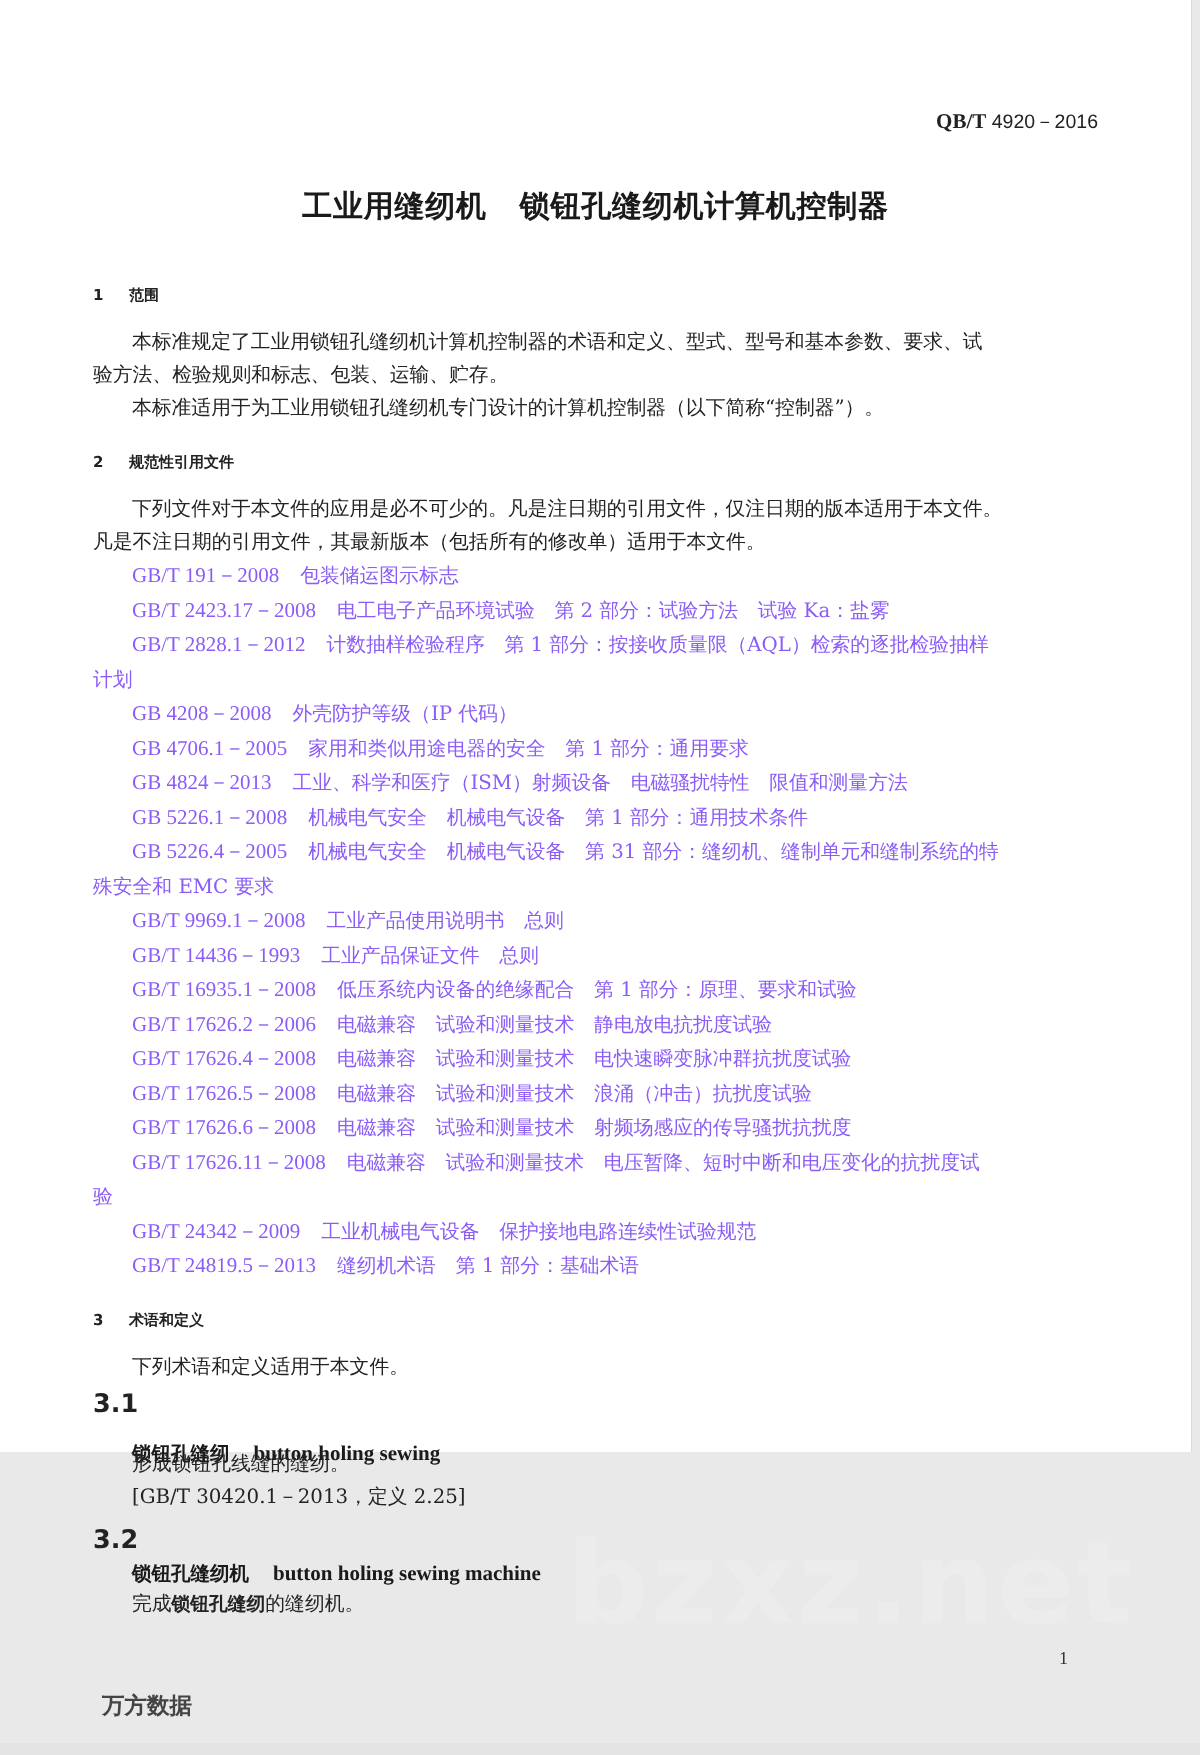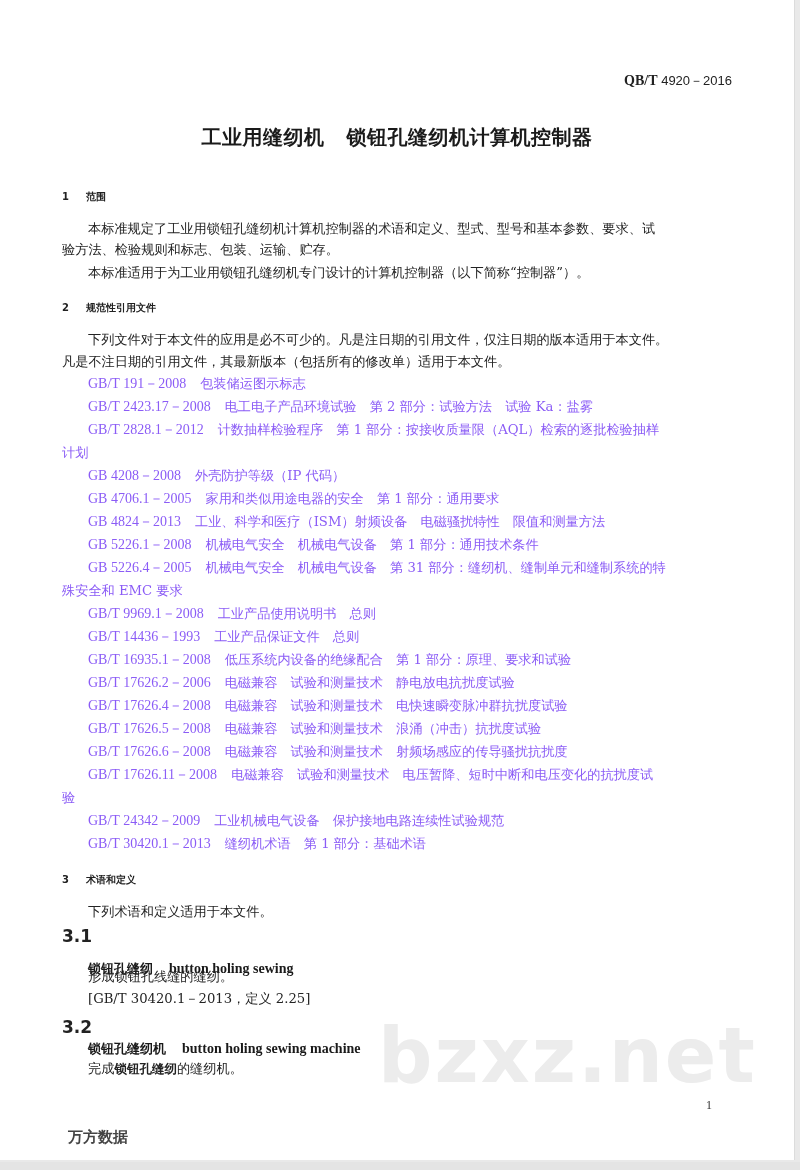--- a/index.html
+++ b/index.html
@@ -3,21 +3,21 @@
   <meta charset="utf-8">
   <style>
     html, body { margin: 0; padding: 0; }
     body {
       width: 800px; height: 1170px; position: relative; overflow: hidden;
       background: #e9e9e9;
       font-family: "DejaVu Serif", "Liberation Serif", serif;
       color: #1e1e1e;
     }
     .page {
-      position: absolute; left: 0; top: 0; width: 794px; height: 1160px;
+      position: absolute; left: 0; top: 0; width: 794px; height: 968px;
       background: #ffffff;
       border-right: 1px solid #dcdcdc;
     }
     .abs { position: absolute; white-space: nowrap; }
     .std-code {
       right: 62px; top: 72px; font-size: 13px; font-weight: bold;
       font-family: "Liberation Sans", "DejaVu Sans", sans-serif; color: #222;
     }
     .std-code .pre { font-family: "Liberation Serif", serif; font-weight: bold; font-size: 14px; }
     .std-code .num { font-weight: normal; font-size: 13px; }
@@ -94,21 +94,21 @@
   <div class="abs ref indent" style="top:605px;"><span class="code">GB/T 9969.1－2008</span><span class="sp"></span><span>工业产品使用说明书　总则</span></div>
   <div class="abs ref indent" style="top:628px;"><span class="code">GB/T 14436－1993</span><span class="sp"></span><span>工业产品保证文件　总则</span></div>
   <div class="abs ref indent" style="top:651px;"><span class="code">GB/T 16935.1－2008</span><span class="sp"></span><span>低压系统内设备的绝缘配合　第 1 部分：原理、要求和试验</span></div>
   <div class="abs ref indent" style="top:674px;"><span class="code">GB/T 17626.2－2006</span><span class="sp"></span><span>电磁兼容　试验和测量技术　静电放电抗扰度试验</span></div>
   <div class="abs ref indent" style="top:697px;"><span class="code">GB/T 17626.4－2008</span><span class="sp"></span><span>电磁兼容　试验和测量技术　电快速瞬变脉冲群抗扰度试验</span></div>
   <div class="abs ref indent" style="top:720px;"><span class="code">GB/T 17626.5－2008</span><span class="sp"></span><span>电磁兼容　试验和测量技术　浪涌（冲击）抗扰度试验</span></div>
   <div class="abs ref indent" style="top:743px;"><span class="code">GB/T 17626.6－2008</span><span class="sp"></span><span>电磁兼容　试验和测量技术　射频场感应的传导骚扰抗扰度</span></div>
   <div class="abs ref indent" style="top:766px;"><span class="code">GB/T 17626.11－2008</span><span class="sp"></span><span>电磁兼容　试验和测量技术　电压暂降、短时中断和电压变化的抗扰度试</span></div>
   <div class="abs ref flush" style="top:789px;">验</div>
   <div class="abs ref indent" style="top:812px;"><span class="code">GB/T 24342－2009</span><span class="sp"></span><span>工业机械电气设备　保护接地电路连续性试验规范</span></div>
-  <div class="abs ref indent" style="top:835px;"><span class="code">GB/T 30420.1－2013</span><span class="sp"></span><span>缝纫机术语　第 1 部分：基础术语</span></div>
+  <div class="abs ref indent" style="top:835px;"><span class="code">GB/T 24819.5－2013</span><span class="sp"></span><span>缝纫机术语　第 1 部分：基础术语</span></div>
 
   <div class="abs h flush" style="top:873px;">
     <span class="n">3</span><span>术语和定义</span>
   </div>
   <div class="abs p indent" style="top:901px;">下列术语和定义适用于本文件。</div>
 
   <div class="abs term-num flush" style="top:926px;">3.1</div>
   <div class="abs term indent" style="top:948px;margin-top:12px;"><span>锁钮孔缝纫</span><span class="en">button holing sewing</span></div>
   <div class="abs p indent" style="top:966px;">形成锁钮孔线缝的缝纫。</div>
   <div class="abs p indent" style="top:988px;">[GB/T 30420.1－2013，定义 2.25]</div>

